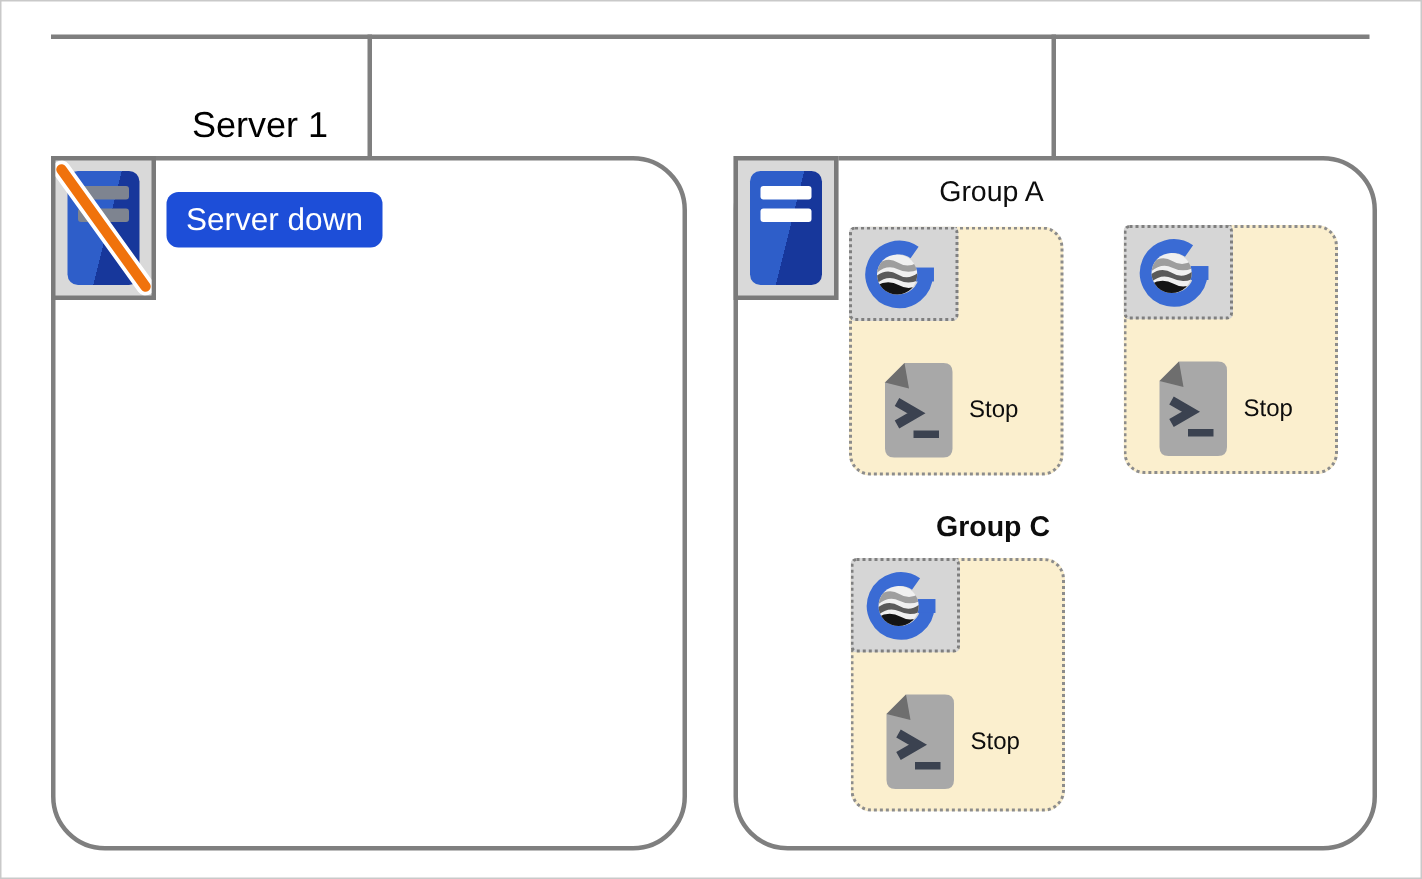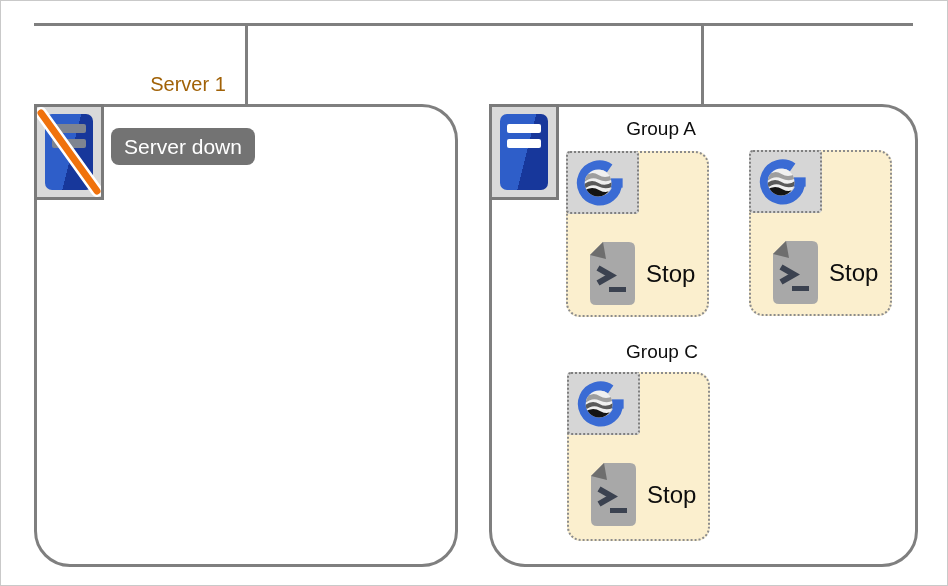--- a/index.html
+++ b/index.html
@@ -7,21 +7,21 @@
   .stage{position:relative;width:946px;height:584px;border:1px solid #c9c9c9;background:#fff;overflow:hidden;}
 
   
   .hline,.vline{position:absolute;background:#7f7f7f;}
   .hline{left:33px;top:22px;width:879px;height:3px;}
   .vline{top:22px;width:3px;height:81px;}
   .vline.v1{left:244px;}
   .vline.v2{left:700px;}
 
   
-  .node-label{position:absolute;width:120px;text-align:center;font-size:20px;line-height:24px;color:#a16207;}
+  .node-label{position:absolute;width:120px;text-align:left;font-size:24px;line-height:24px;color:#000000;}
   .lbl-s1{left:127px;top:71px;}
   .lbl-s2{left:584px;top:71px;}
 
   
   .server-box{position:absolute;box-sizing:border-box;border:3px solid #7f7f7f;border-radius:36px;background:#fff;}
   .box-s1{left:33px;top:103px;width:424px;height:463px;}
   .box-s2{left:488px;top:103px;width:429px;height:463px;}
 
   
   .srv-tile{position:absolute;box-sizing:border-box;width:70px;height:96px;background:#d9d9d9;border:3px solid #7a7a7a;z-index:5;}
@@ -29,36 +29,36 @@
   .tile-s2{left:488px;top:103px;}
   .tower{position:absolute;left:8px;top:7px;width:48px;height:76px;border-radius:7px;
          background:linear-gradient(104deg,#2e5ec9 54%,#17379b 54%);}
   .tower .bar{position:absolute;left:7px;width:34px;height:9px;border-radius:2px;}
   .tower .bar.b1{top:10px;} .tower .bar.b2{top:25px;}
   .tower.up .bar{background:#ffffff;}
   .tower.down .bar{background:#7e8490;}
   .slash-svg{position:absolute;left:0;top:0;}
 
   
-  .badge{position:absolute;left:110px;top:127px;width:144px;height:37px;background:#737373;border-radius:8px;
+  .badge{position:absolute;left:110px;top:127px;width:144px;height:37px;background:#1d4ed8;border-radius:8px;
          color:#fff;font-size:21px;display:flex;align-items:center;justify-content:center;z-index:6;}
 
   
   .group-label{position:absolute;width:120px;text-align:center;font-size:19px;line-height:23px;color:#0d0d0d;}
   .glbl-a{left:600px;top:116px;}
   .glbl-b{left:778px;top:116px;}
-  .glbl-c{left:601px;top:339px;}
+  .glbl-c{left:601px;top:339px;font-weight:bold;}
   .group-box{position:absolute;box-sizing:border-box;background:#fbefce;border:2px dotted #8c8c8c;border-radius:14px;}
   .gbox-a{left:565px;top:150px;width:143px;height:166px;}
   .gbox-b{left:748px;top:149px;width:143px;height:166px;}
   .gbox-c{left:566px;top:371px;width:143px;height:169px;}
   .app-tile{position:absolute;left:-2px;top:-2px;box-sizing:border-box;width:73px;height:63px;background:#d6d6d6;
             border:2px dotted #7f7f7f;border-radius:4px;display:flex;align-items:center;justify-content:center;}
   .script-row{position:absolute;left:21px;top:88px;display:flex;align-items:center;gap:10px;}
-  .script-label{font-size:24px;color:#0d0d0d;}
+  .script-label{font-size:16px;color:#0d0d0d;}
 </style>
 </head>
 <body>
 
 <div class="stage">
 
   <div class="hline"></div>
   <div class="vline v1"></div>
   <div class="vline v2"></div>
 

